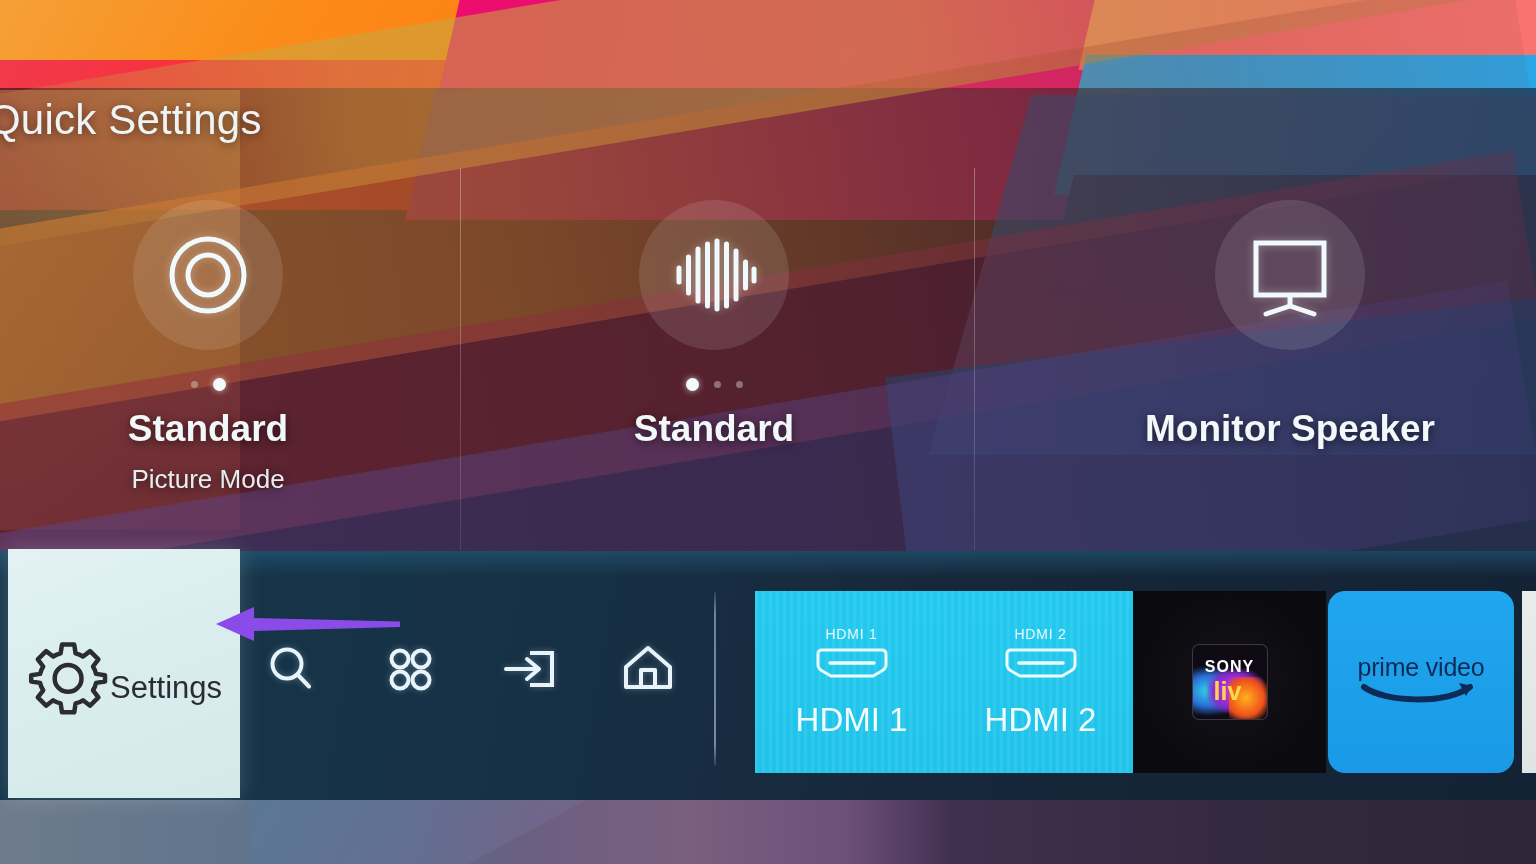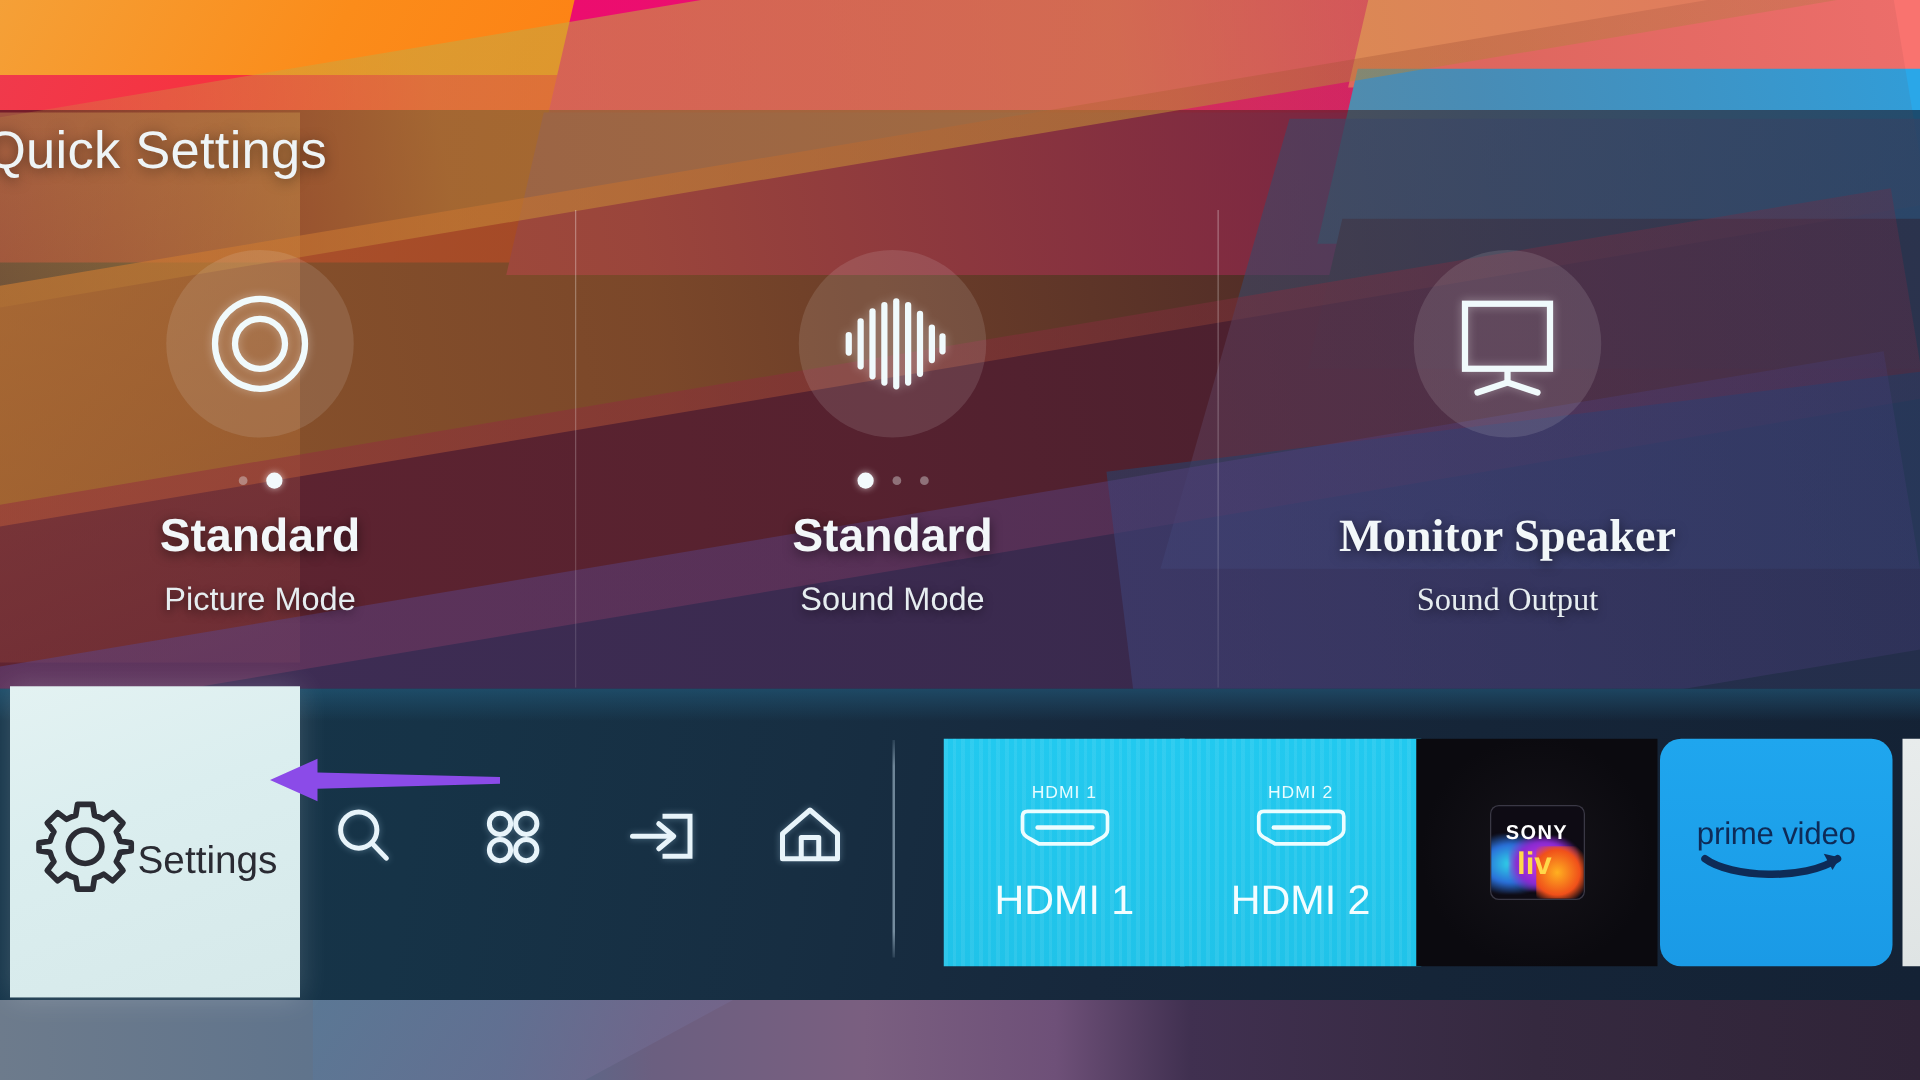--- a/index.html
+++ b/index.html
@@ -163,21 +163,21 @@
   .qs-divider.d2 { left: 974px; }
 
   .qs-item {
     position: absolute;
     top: 200px;
     width: 460px;
     text-align: center;
   }
   .qs-item.i1 { left: -22px; }
   .qs-item.i2 { left: 484px; }
-  .qs-item.i3 { left: 976px; font-family: Liberation Serif, serif; }
+  .qs-item.i3 { left: 1060px; }
 
   .qs-iconwrap {
     width: 150px;
     height: 150px;
     margin: 0 auto;
     border-radius: 50%;
     background: rgba(235,235,235,0.13);
     display: flex;
     align-items: center;
     justify-content: center;
@@ -486,35 +486,33 @@
           <line x1="88" y1="42" x2="88" y2="54"></line>
         </g>
       </svg>
     </div>
     <div class="qs-dots">
       <span class="qs-dot active"></span>
       <span class="qs-dot"></span>
       <span class="qs-dot"></span>
     </div>
     <div class="qs-value">Standard</div>
-    <div class="qs-label">Sound Mode</div>
   </div>
 
   <div class="qs-item i3">
     <div class="qs-iconwrap">
       <svg width="100" height="96" viewBox="0 0 100 96" fill="none">
         <rect x="16" y="16" width="68" height="52" stroke="#f0fafc" stroke-width="5"></rect>
         <line x1="50" y1="68" x2="50" y2="79" stroke="#f0fafc" stroke-width="5"></line>
         <line x1="50" y1="79" x2="26" y2="87" stroke="#f0fafc" stroke-width="5" stroke-linecap="round"></line>
         <line x1="50" y1="79" x2="74" y2="87" stroke="#f0fafc" stroke-width="5" stroke-linecap="round"></line>
       </svg>
     </div>
     <div class="qs-dots"></div>
     <div class="qs-value">Monitor Speaker</div>
-    <div class="qs-label">Sound Output</div>
   </div>
 
   <div class="dock">
     <div class="dock-topglow"></div>
   </div>
 
   <div class="settings-tile">
     <span class="gear">
       <svg width="84" height="84" viewBox="0 0 84 84" fill="none">
         <path d="M42 10.5 L48.2 10.5 L49.6 19.4 A24.5 24.5 0 0 1 57 22.5 L64.1 17.1 L72.4 25.4 L67 32.5 A24.5 24.5 0 0 1 70.1 39.9 L79 41.3 L79 47.5 L70.1 48.9 A24.5 24.5 0 0 1 67 56.3 L72.4 63.4 L64.1 71.7 L57 66.3 A24.5 24.5 0 0 1 49.6 69.4 L48.2 78.3 L42 78.3 L36 78.3 L34.6 69.4 A24.5 24.5 0 0 1 27.2 66.3 L20.1 71.7 L11.8 63.4 L17.2 56.3 A24.5 24.5 0 0 1 14.1 48.9 L5.2 47.5 L5.2 41.3 L14.1 39.9 A24.5 24.5 0 0 1 17.2 32.5 L11.8 25.4 L20.1 17.1 L27.2 22.5 A24.5 24.5 0 0 1 34.6 19.4 L36 10.5 Z" stroke="#2b2c34" stroke-width="4.5" stroke-linejoin="round" fill="none"></path>

